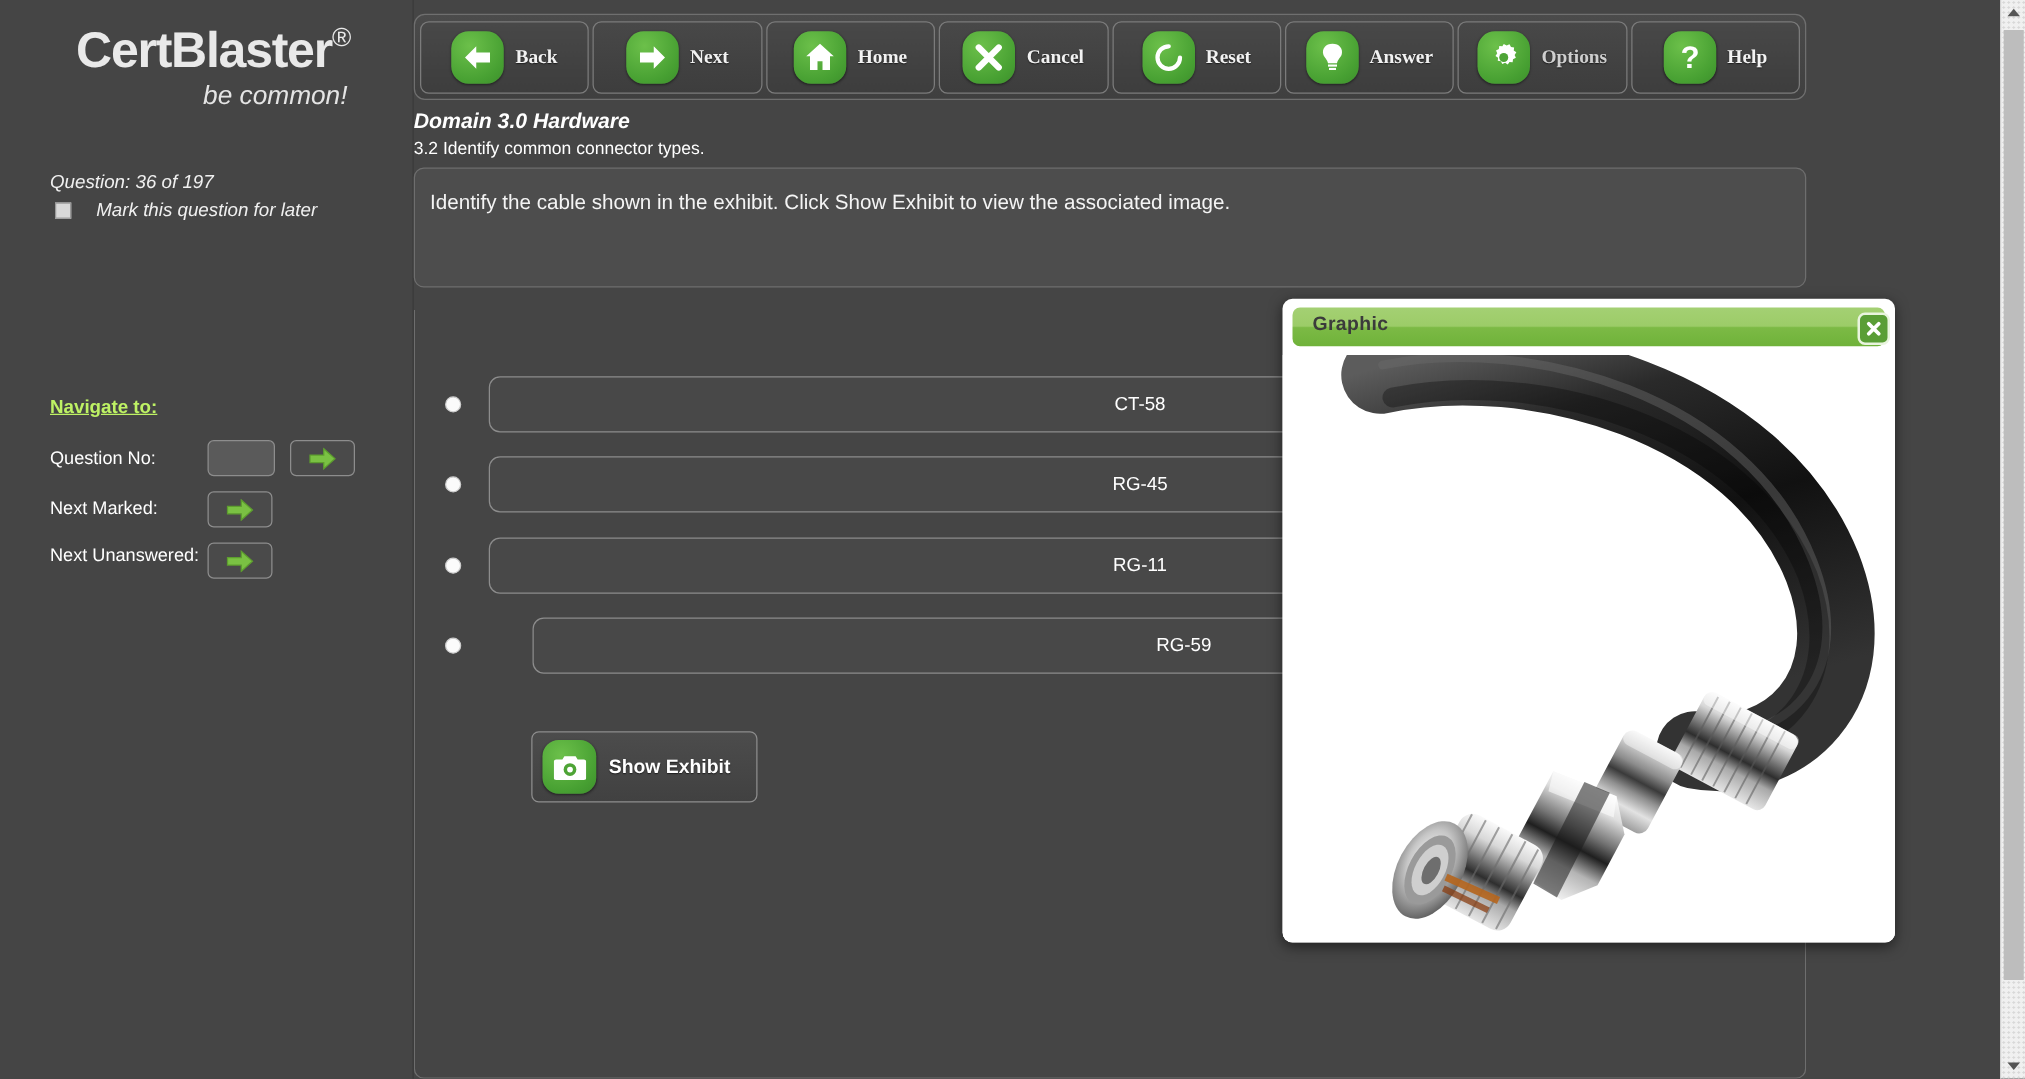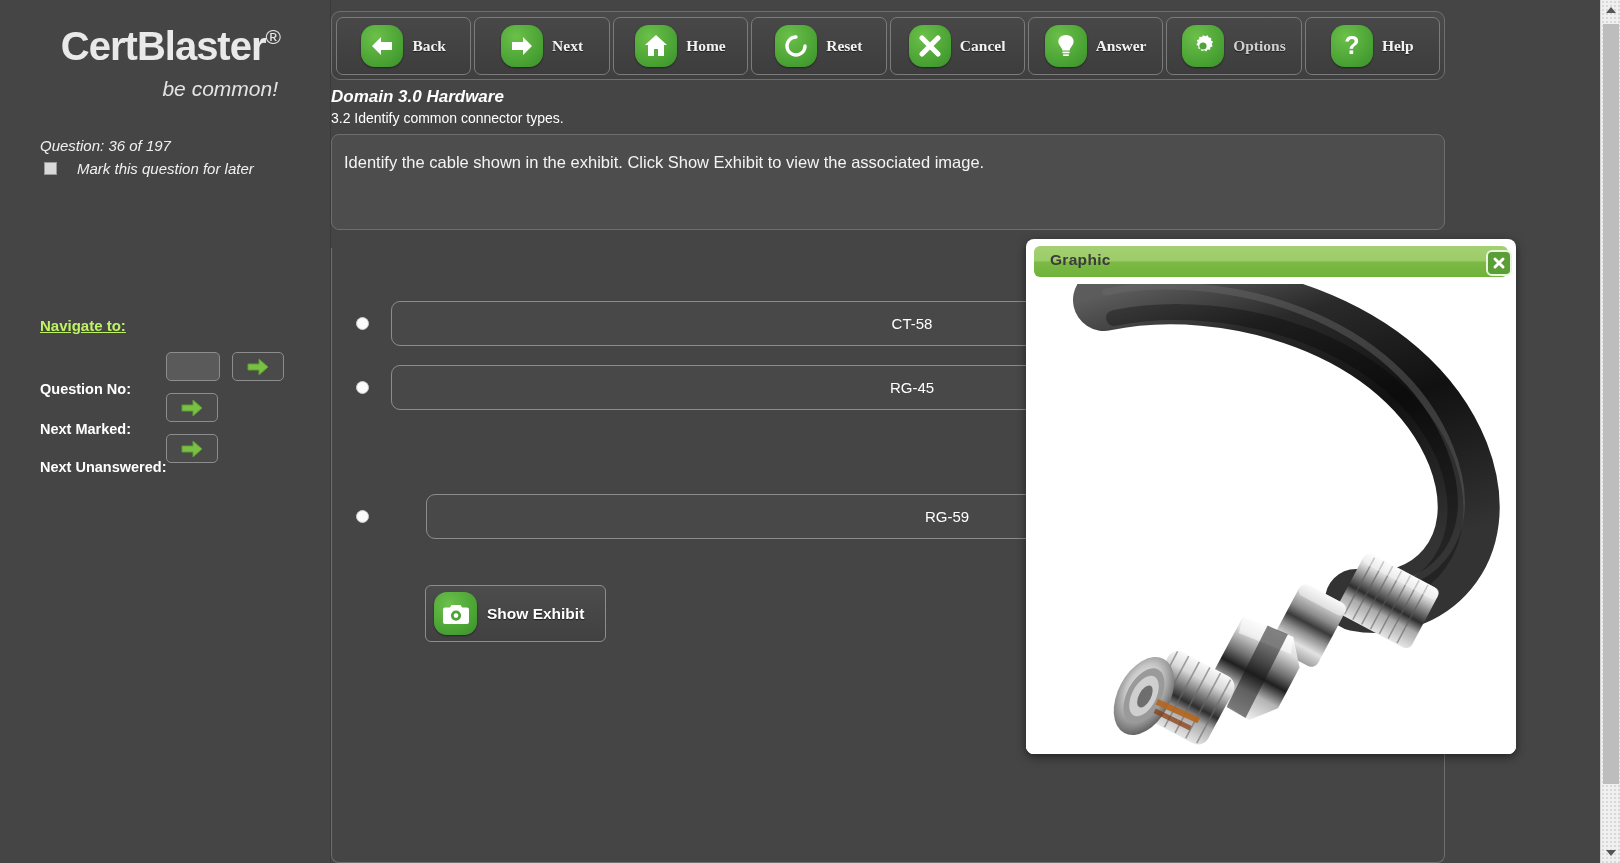--- a/index.html
+++ b/index.html
@@ -17,21 +17,21 @@
     background:#454545;
     border-right:1px solid #3a3a3a;
   }
   .brand{
     position:absolute; right:50px; top:10px;
     text-align:right;
     color:#e8e8e8;
   }
   .brand-name{
     font-size:40px; font-weight:bold; letter-spacing:-1px;
-    color:#e9e9e9; line-height:58px; white-space:nowrap;
+    color:#e9e9e9; line-height:46px; white-space:nowrap;
   }
   .brand-name sup{
     font-size:21px; vertical-align:super; font-weight:normal;
     position:relative; top:-2px;
   }
   .brand-tag{
     font-size:21px; font-style:italic; color:#e4e4e4;
     margin-top:2px; text-align:right; padding-right:2px;
   }
   .qcount{
@@ -50,21 +50,21 @@
     font-size:15px; font-style:italic; color:#f0f0f0; white-space:nowrap;margin-left:13px;
   }
 
   .navto{
     position:absolute; left:40px; top:317px;
     font-size:15px; font-weight:bold; color:#bef264;
     text-decoration:underline; white-space:nowrap;
   }
   .navrow{ position:absolute; left:40px; display:flex; align-items:center; }
   .navrow .nlabel{
-    font-size:14.5px; font-weight:bold; color:#ffffff; white-space:nowrap;margin-top:22px;
+    font-size:14.5px; font-weight:normal; color:#ffffff; white-space:nowrap;
   }
   #row-qno{ top:359px; }
   #row-marked{ top:399px; }
   #row-unans{ top:437px; }
 
   .nav-input{
     position:absolute; left:166px; top:352px;
     width:54px; height:29px;
     background:#5a5a5a; border:1px solid #8d8d8d; border-radius:5px;
   }
@@ -320,34 +320,34 @@
       <span class="circ">
         <svg width="24" height="23" viewBox="0 0 24 23">
           <path d="M12 1 L1 11 h3 v11 h6 v-7 h4 v7 h6 V11 h3 Z" fill="#ffffff"></path>
         </svg>
       </span>
       <span class="tlabel">Home</span>
     </div>
 
     <div class="tbtn">
       <span class="circ">
+        <svg width="22" height="22" viewBox="0 0 22 22">
+          <path d="M3 3 L19 19 M19 3 L3 19" stroke="#ffffff" stroke-width="5" stroke-linecap="round"></path>
+        </svg>
+      </span>
+      <span class="tlabel">Cancel</span>
+    </div>
+
+    <div class="tbtn">
+      <span class="circ">
         <svg width="24" height="24" viewBox="0 0 24 24">
           <path d="M12 3 A9 9 0 1 0 21 12" stroke="#ffffff" stroke-width="3.4" fill="none" stroke-linecap="round"></path>
         </svg>
       </span>
       <span class="tlabel">Reset</span>
-    </div>
-
-    <div class="tbtn">
-      <span class="circ">
-        <svg width="22" height="22" viewBox="0 0 22 22">
-          <path d="M3 3 L19 19 M19 3 L3 19" stroke="#ffffff" stroke-width="5" stroke-linecap="round"></path>
-        </svg>
-      </span>
-      <span class="tlabel">Cancel</span>
     </div>
 
     <div class="tbtn">
       <span class="circ">
         <svg width="20" height="24" viewBox="0 0 20 24">
           <path d="M10 1 C4.5 1 1.5 5 2.6 9.3 C3.3 12 6 13.5 6.4 16.5 h7.2 C14 13.5 16.7 12 17.4 9.3 C18.5 5 15.5 1 10 1 Z" fill="#ffffff"></path>
           <rect x="6.4" y="17.6" width="7.2" height="1.7" fill="#ffffff"></rect>
           <rect x="7.2" y="20.3" width="5.6" height="1.7" fill="#ffffff"></rect>
         </svg>
       </span>
@@ -391,20 +391,26 @@
       </span>
     </div>
 
     <div class="opt" id="opt-1">
       <span class="radio"></span>
       <span class="optbox">
         <span class="opttext">RG-45</span>
       </span>
     </div>
 
+    <div class="opt" id="opt-2">
+      <span class="radio"></span>
+      <span class="optbox">
+        <span class="opttext">RG-11</span>
+      </span>
+    </div>
 
     <div class="opt" id="opt-3">
       <span class="radio"></span>
       <span class="optbox">
         <span class="opttext">RG-59</span>
       </span>
     </div>
 
     <div id="show-exhibit">
       <span class="circ">

